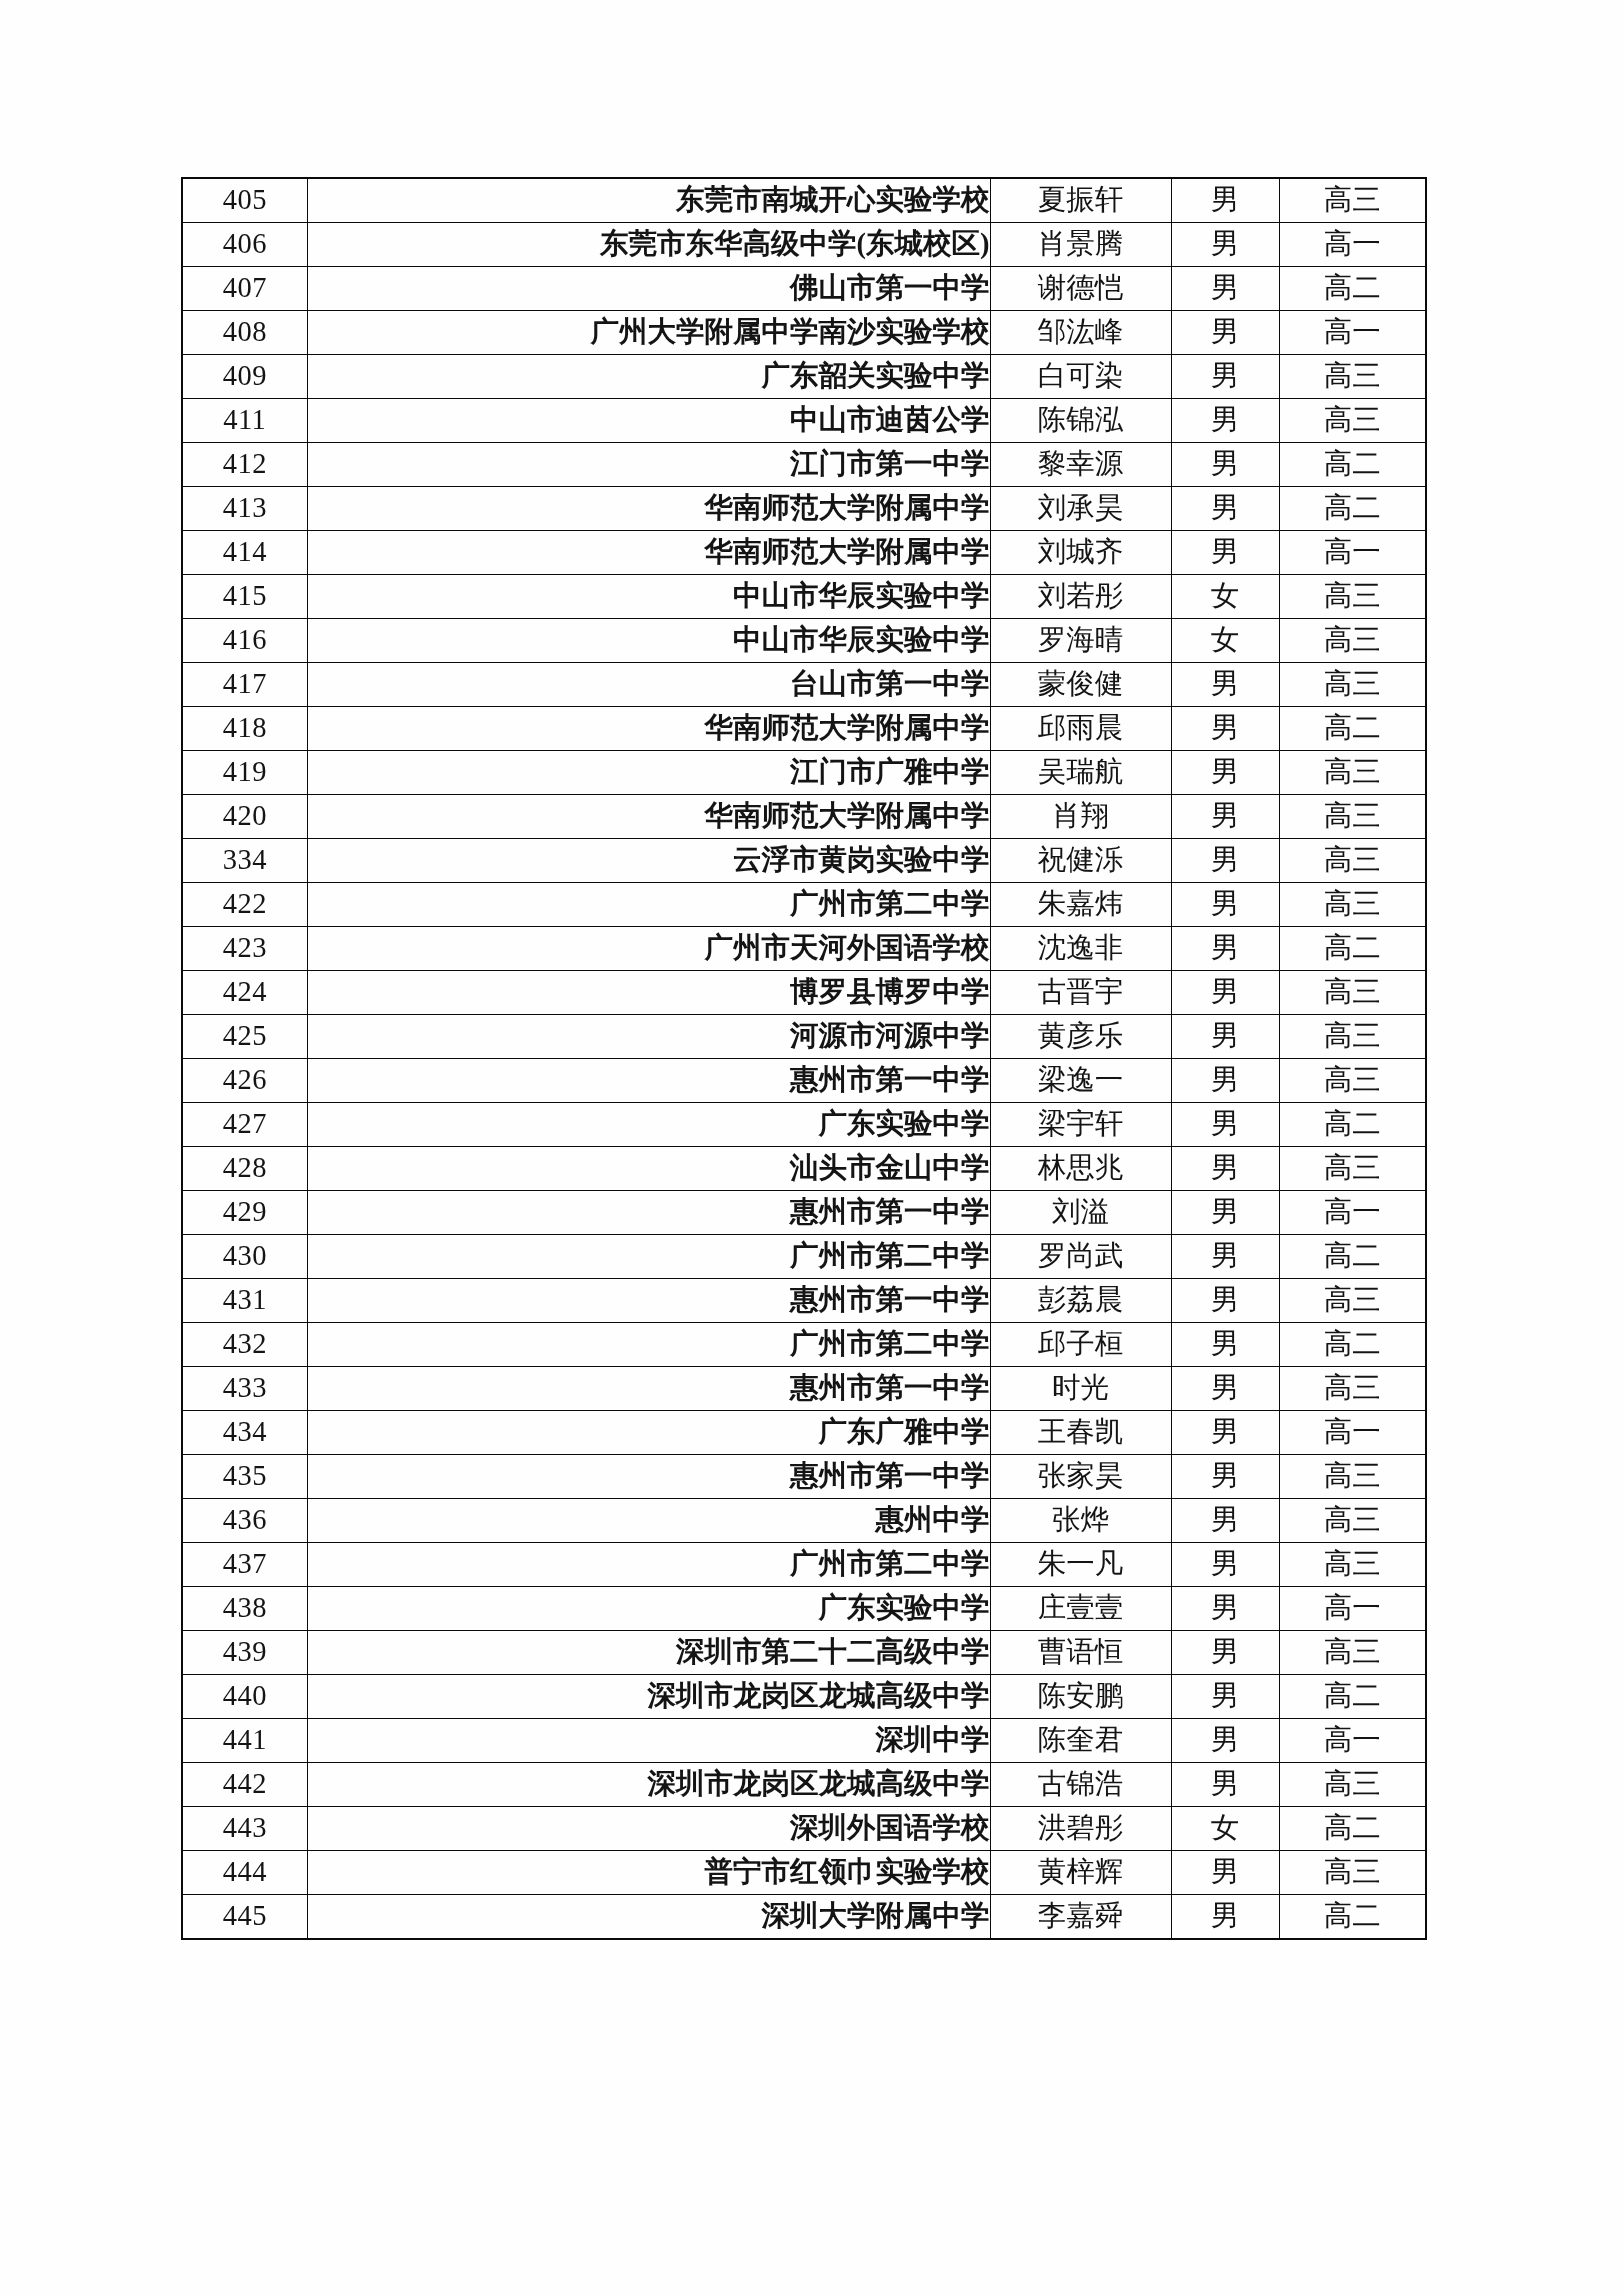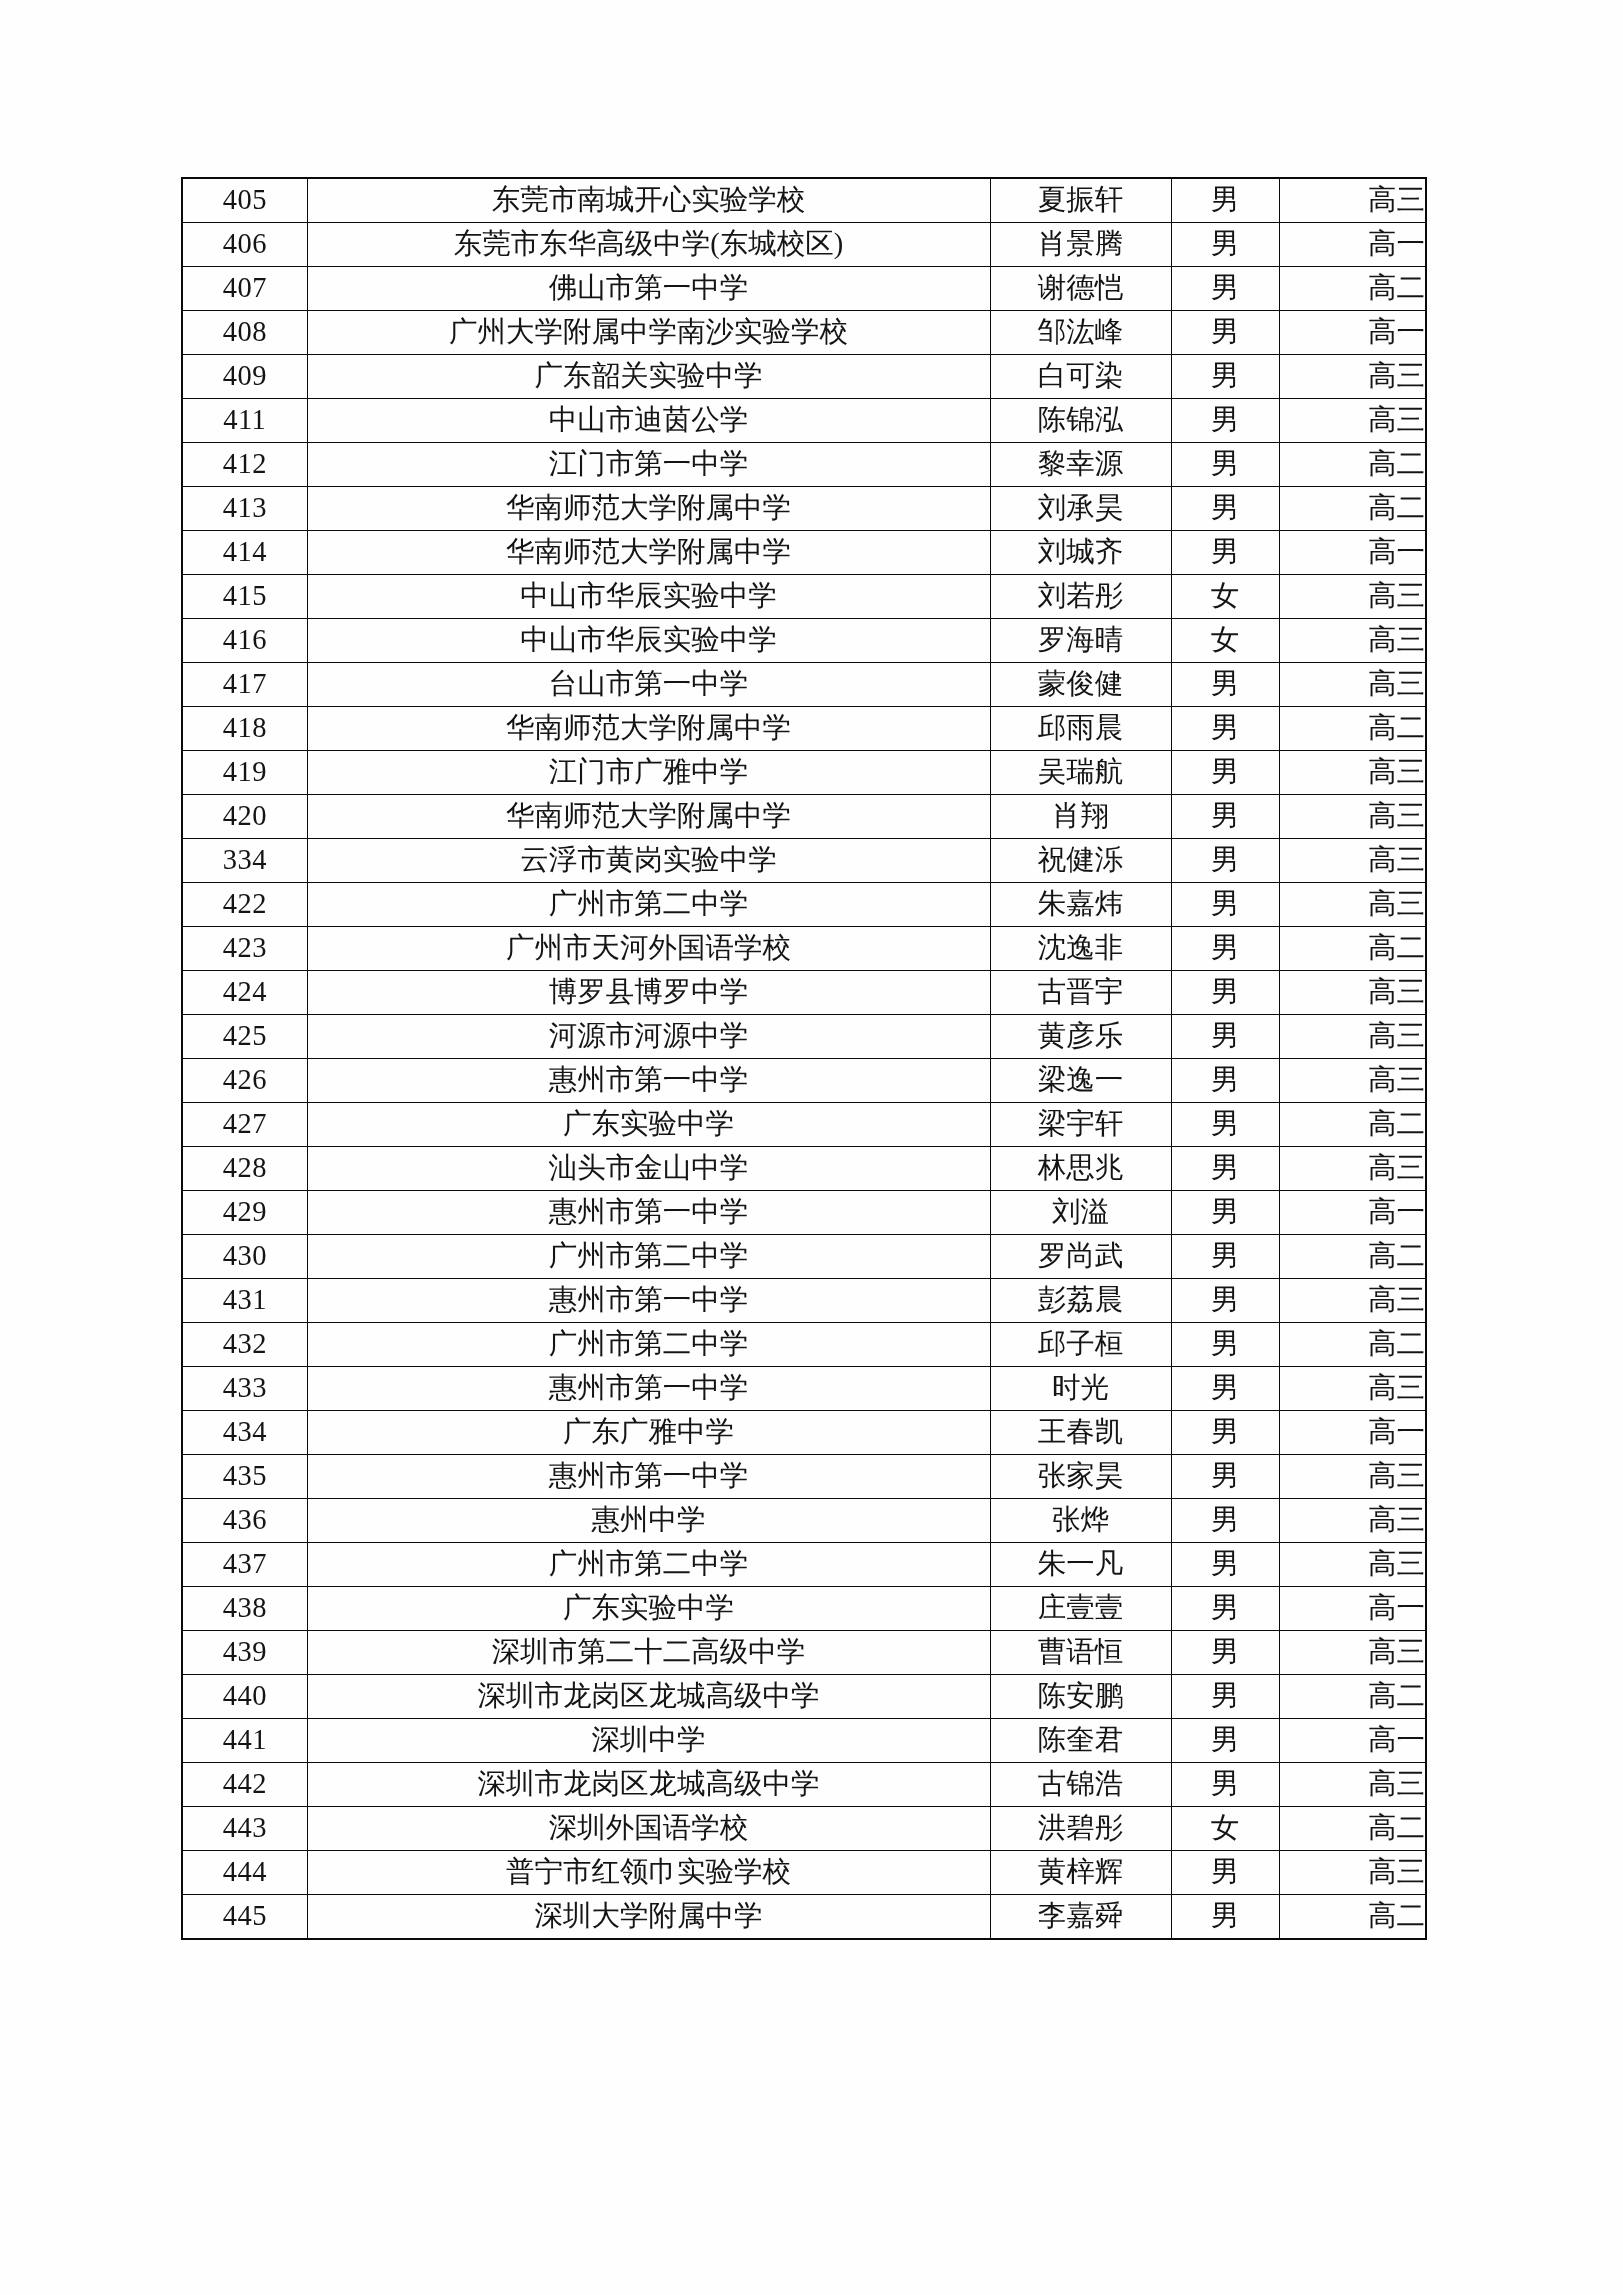--- a/index.html
+++ b/index.html
@@ -38,32 +38,33 @@
     white-space: nowrap;
     vertical-align: middle;
   }
   table.roster { border: 2.9px solid #0a0a0a; }
   td.c-no {
     text-align: center;
     font-family: "Liberation Serif", "DejaVu Serif", serif;
     letter-spacing: 0.5px;
   }
   td.c-school {
-    text-align: center;
+    text-align: right;
     padding-left: 8.8px;
+    font-weight: bold;
   }
   td.c-name {
     text-align: center;
     margin-top: 42px;
   }
   td.c-gender {
     text-align: center;
   }
   td.c-grade {
-    text-align: right;
+    text-align: center;
   }
 </style>
 </head>
 <body>
 
 <div class="page">
   <table class="roster">
     <colgroup>
       <col style="width:125px">
       <col style="width:683px">

